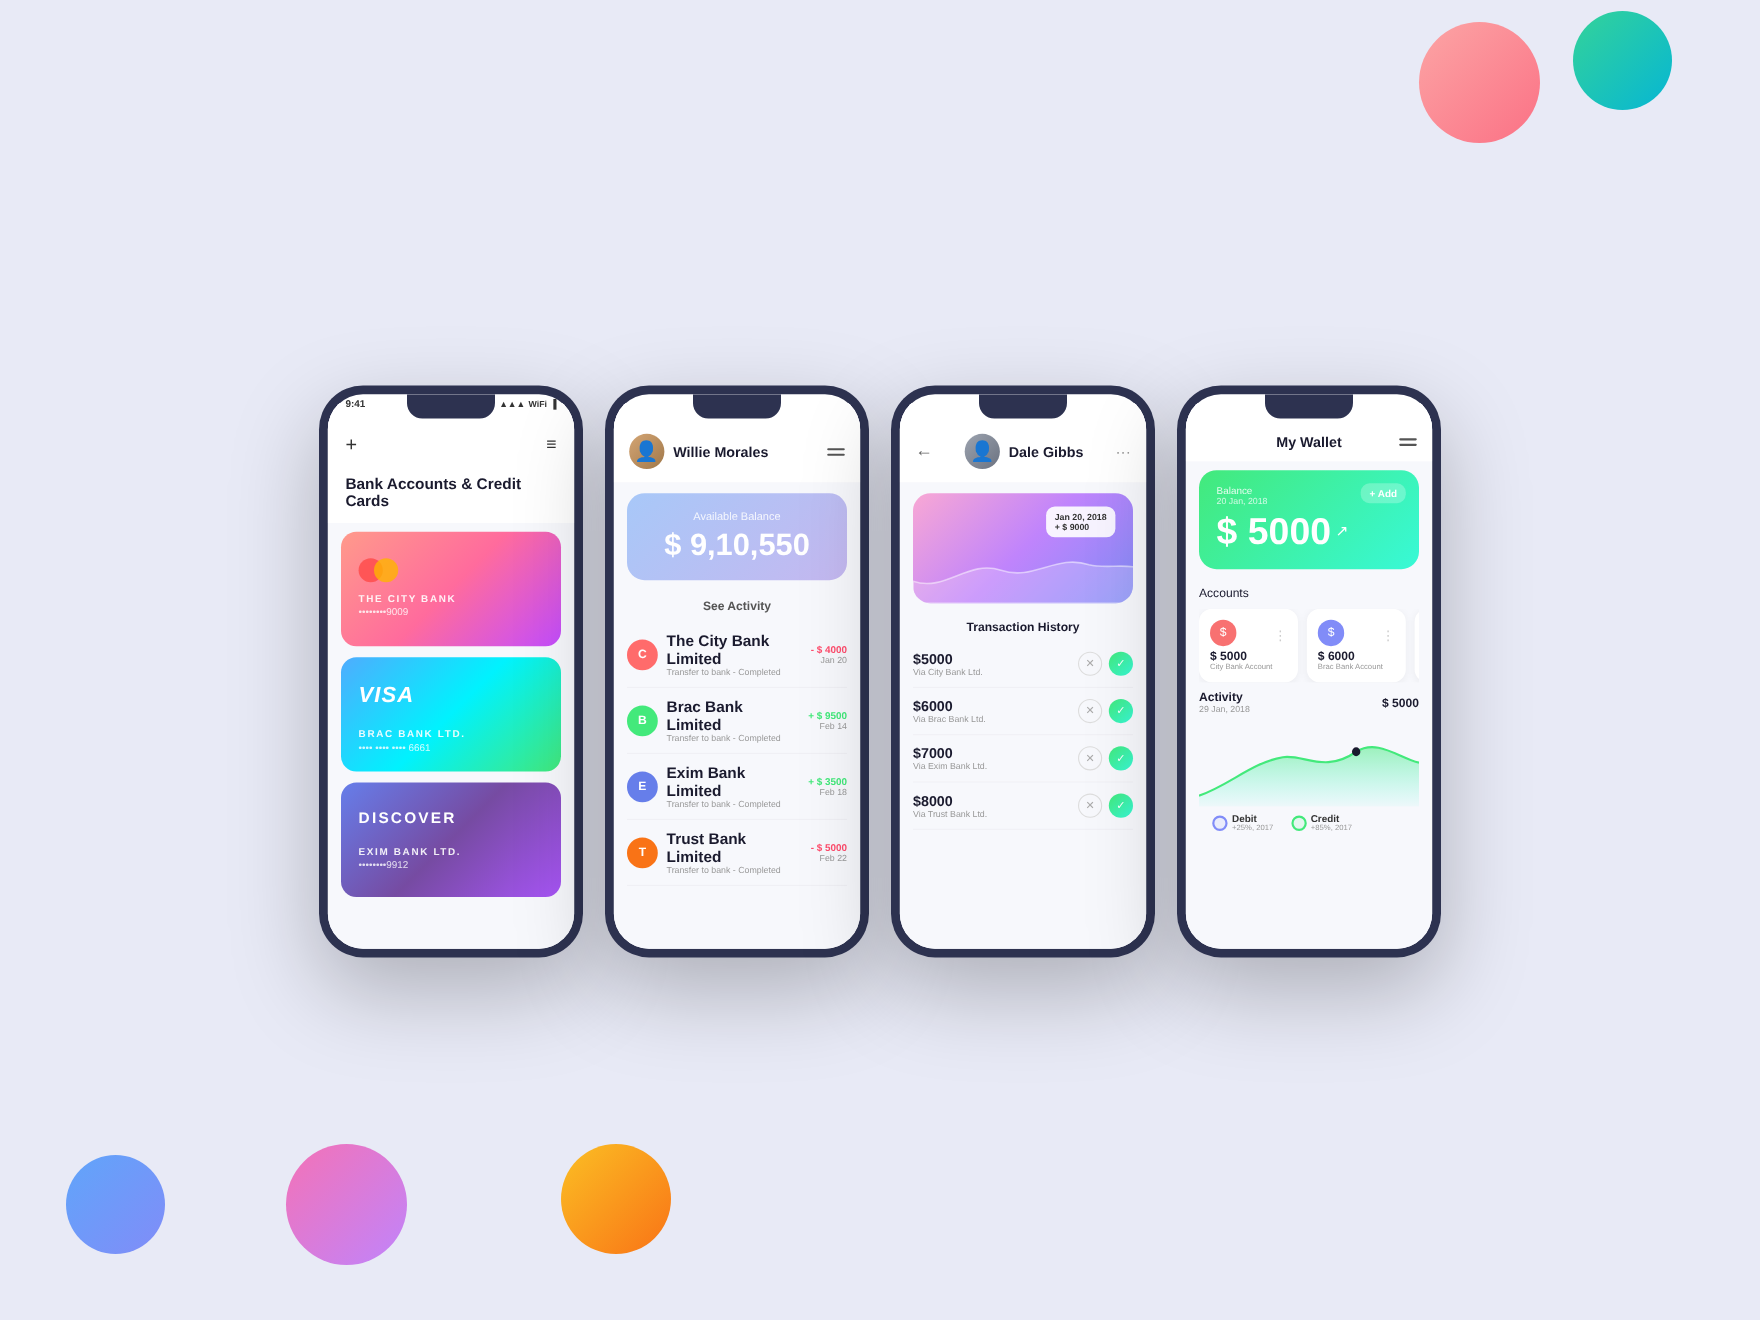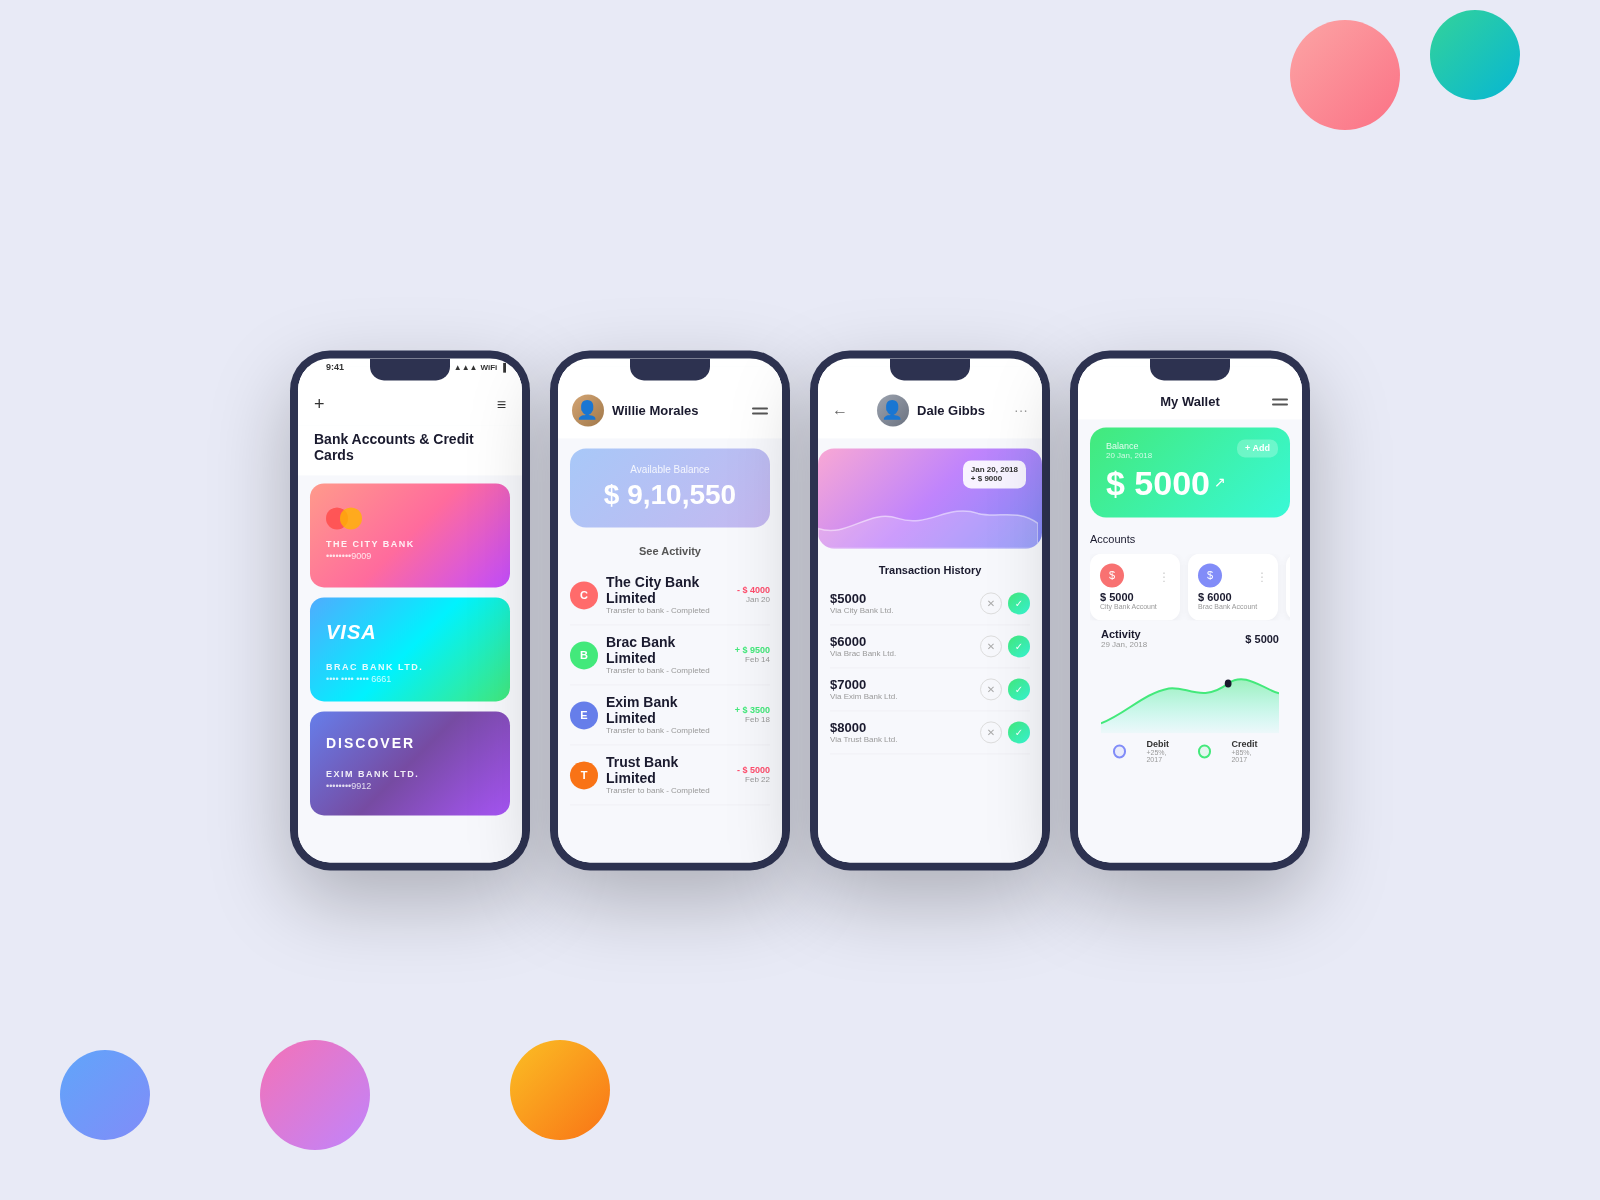--- a/index.html
+++ b/index.html
@@ -74,21 +74,21 @@
       background: #fff;
       padding: 28px 16px 10px;
       display: flex;
       justify-content: space-between;
       align-items: center;
     }
 
     .p1-status-bar {
       position: absolute;
       top: 4px;
-      left: 12px;
+      left: 0;
       right: 0;
       display: flex;
       justify-content: space-between;
       padding: 0 16px;
       font-size: 9px;
       font-weight: 600;
       color: #333;
       z-index: 5;
     }
 
@@ -272,21 +272,21 @@
       align-items: center;
     }
 
     .back-btn {
       font-size: 16px;
       color: #666;
       cursor: pointer;
     }
 
     .chart-card {
-      margin: 10px 0;
+      margin: 10px 12px;
       background: linear-gradient(135deg, #f9a8d4, #c084fc, #818cf8);
       border-radius: 16px;
       height: 100px;
       position: relative;
       overflow: hidden;
     }
 
     .chart-tooltip {
       position: absolute;
       top: 12px;
@@ -455,21 +455,21 @@
       font-weight: 700;
       color: #1a1a2e;
     }
 
     .account-name {
       font-size: 7px;
       color: #999;
     }
 
     .activity-section {
-      padding: 8px 23px 0;
+      padding: 8px 12px 0;
     }
 
     .activity-header {
       display: flex;
       justify-content: space-between;
       align-items: center;
       margin-bottom: 4px;
     }
 
     .activity-title {
@@ -497,21 +497,21 @@
 
     .legend {
       display: flex;
       gap: 16px;
       padding: 6px 12px;
     }
 
     .legend-item {
       display: flex;
       align-items: center;
-      gap: 20px;
+      gap: 4px;
       font-size: 8px;
       color: #555;
     }
 
     .legend-circle {
       width: 16px;
       height: 16px;
       border-radius: 50%;
       border: 2px solid;
     }

